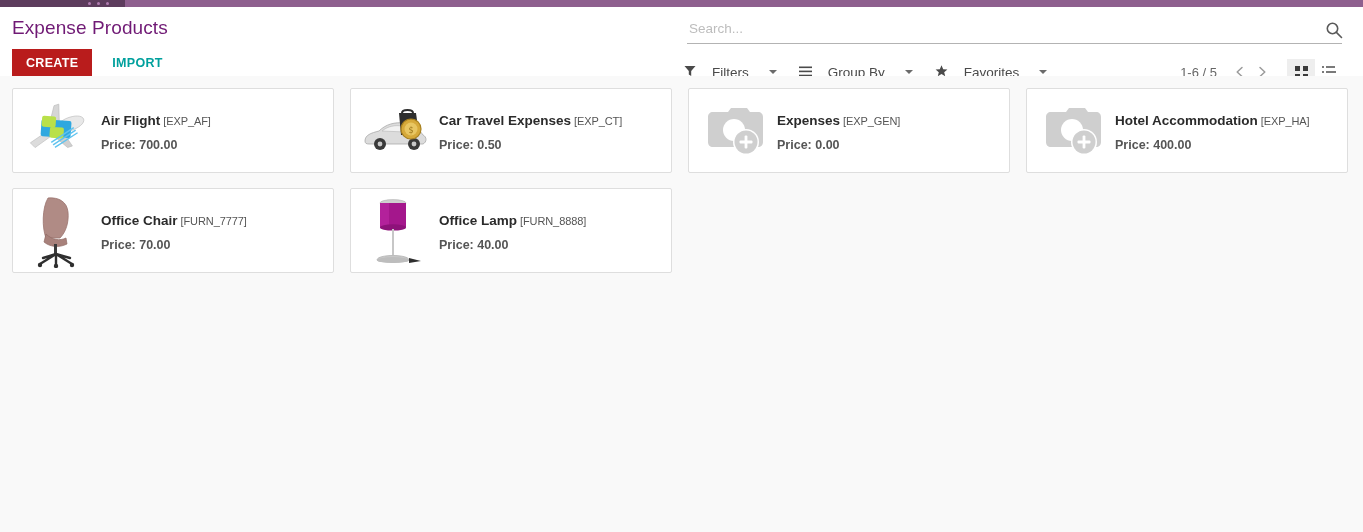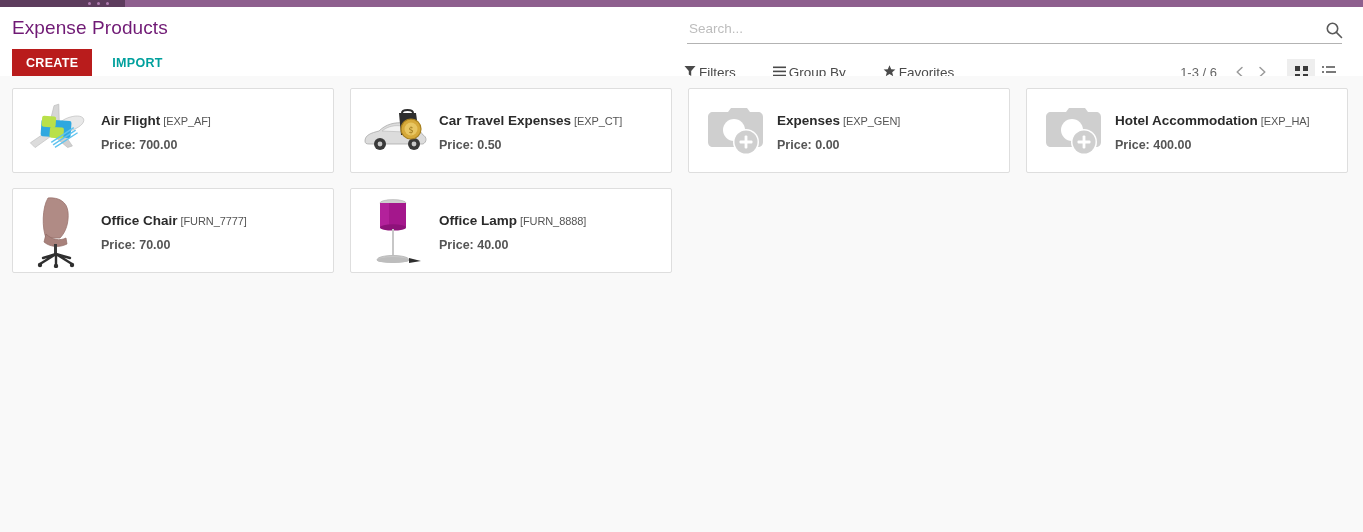--- a/index.html
+++ b/index.html
@@ -69,21 +69,21 @@
     border: none; background: transparent; cursor: pointer; padding: 0;
     color: #5a5a5a;
   }
 
   
   .filter-row {
     position: absolute; left: 678px; top: 52px; height: 26px;
     display: flex; align-items: center;
   }
   .filter-item {
-    display: flex; align-items: flex-end; gap: 3px;
+    display: flex; align-items: center; gap: 16px;
     font-size: 13.5px; color: #4a4a4a; cursor: pointer;
     padding: 2px 6px; margin-right: 10px; background: none; border: none;
     font-family: "Liberation Sans", sans-serif;
   }
   .caret {
     display: inline-block; width: 0; height: 0; margin-left: 4px;
     border-left: 4px solid transparent; border-right: 4px solid transparent;
     border-top: 4px solid #6b6b6b;
   }
 
@@ -216,21 +216,21 @@
           <svg width="13" height="12" viewBox="0 0 13 12" fill="currentColor">
             <polygon points="6.5,0.3 8.2,4.2 12.4,4.5 9.2,7.2 10.2,11.3 6.5,9.1 2.8,11.3 3.8,7.2 0.6,4.5 4.8,4.2"></polygon>
           </svg>
         </span>
         <span>Favorites</span>
         <span class="caret"></span>
       </button>
     </div>
 
     <div class="cp-right">
-      <span class="pager-value">1-3 / 6</span>
+      <span class="pager-value">1-6 / 5</span>
       <button class="pager-btn">
         <svg width="14" height="14" viewBox="0 0 14 14" fill="none" stroke="currentColor" stroke-width="1.5" stroke-linecap="round" stroke-linejoin="round">
           <polyline points="9,2.5 4.2,7 9,11.5"></polyline>
         </svg>
       </button>
       <button class="pager-btn">
         <svg width="14" height="14" viewBox="0 0 14 14" fill="none" stroke="currentColor" stroke-width="1.5" stroke-linecap="round" stroke-linejoin="round">
           <polyline points="5,2.5 9.8,7 5,11.5"></polyline>
         </svg>
       </button>

